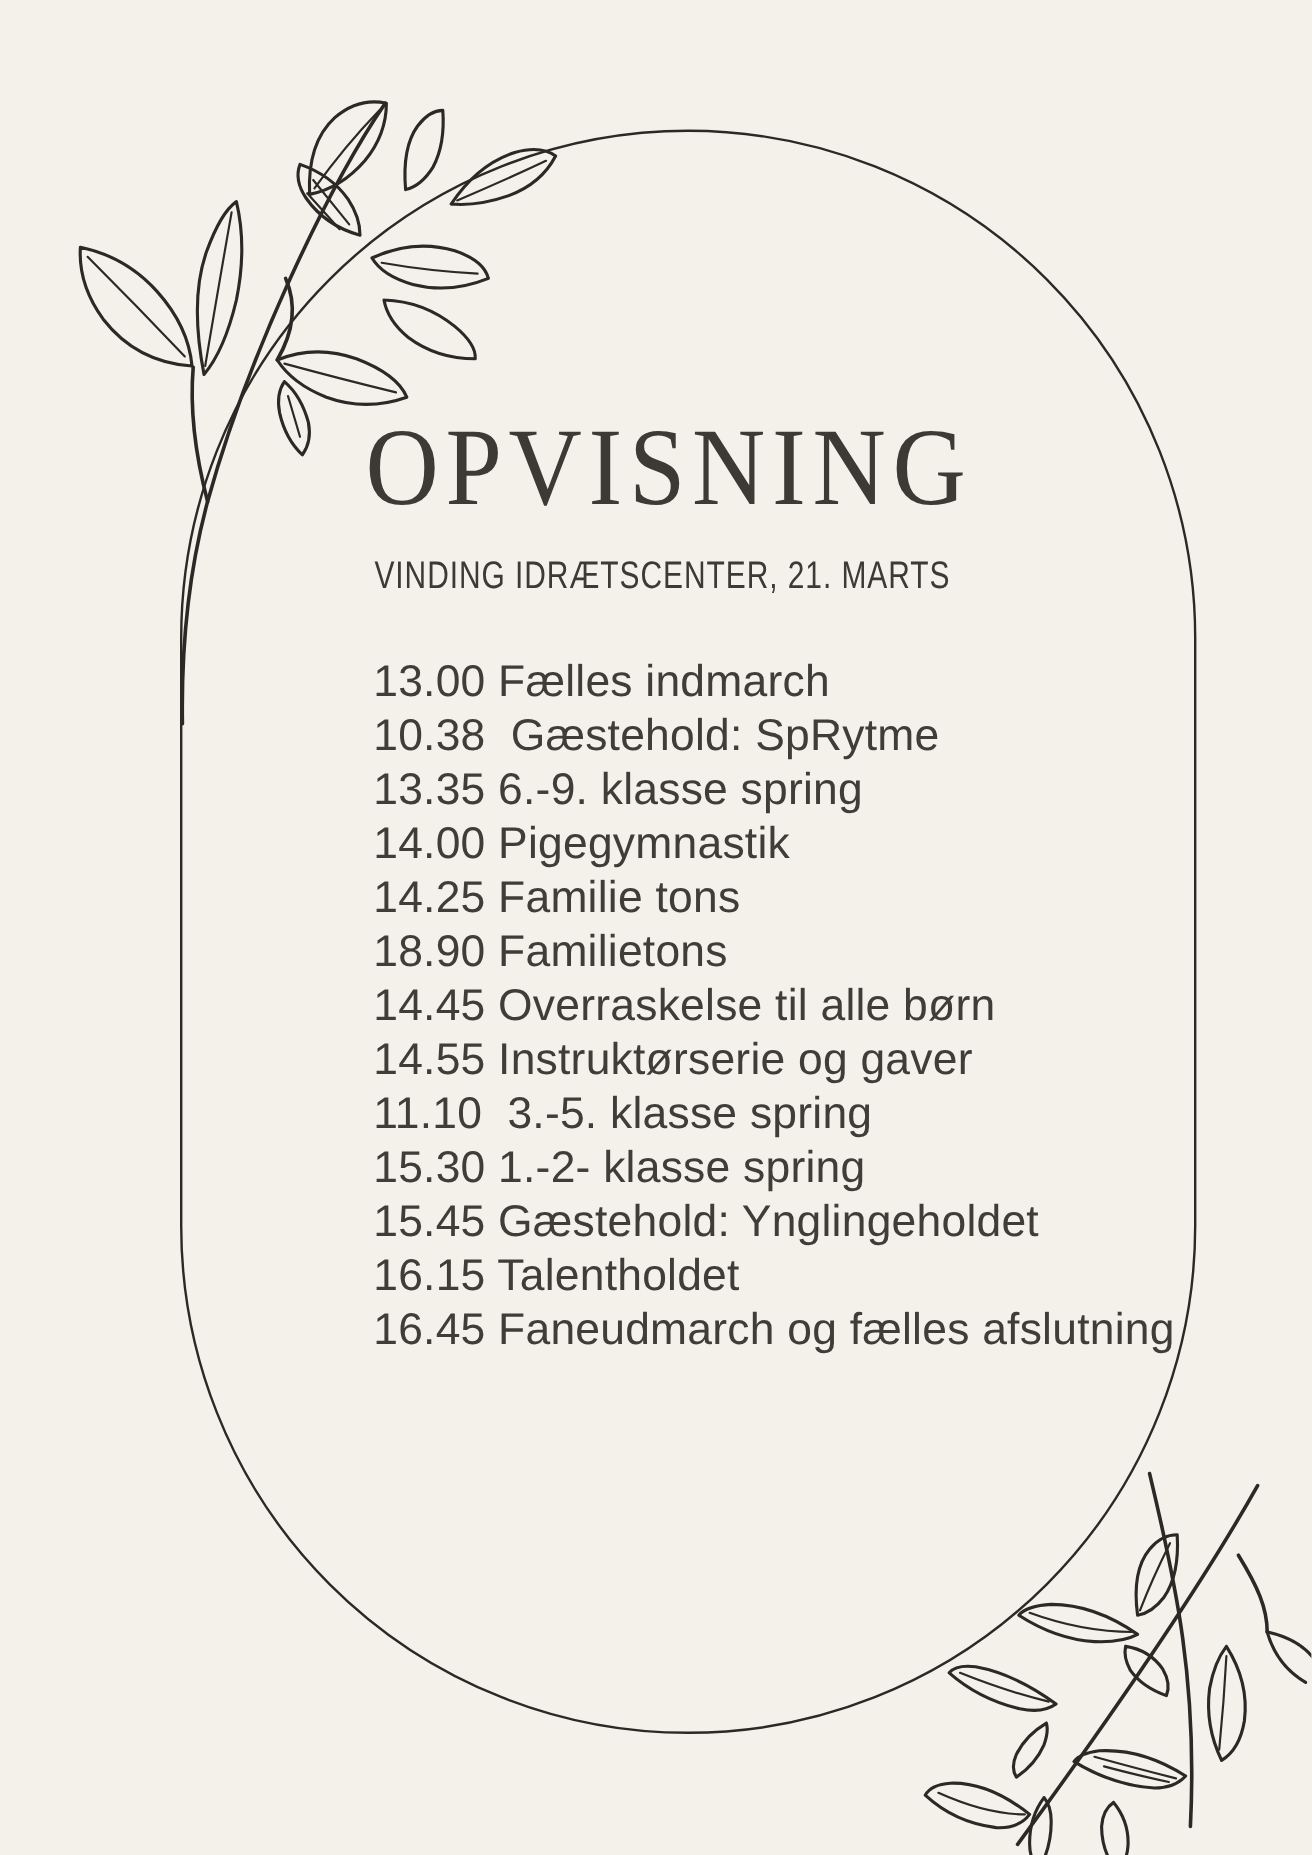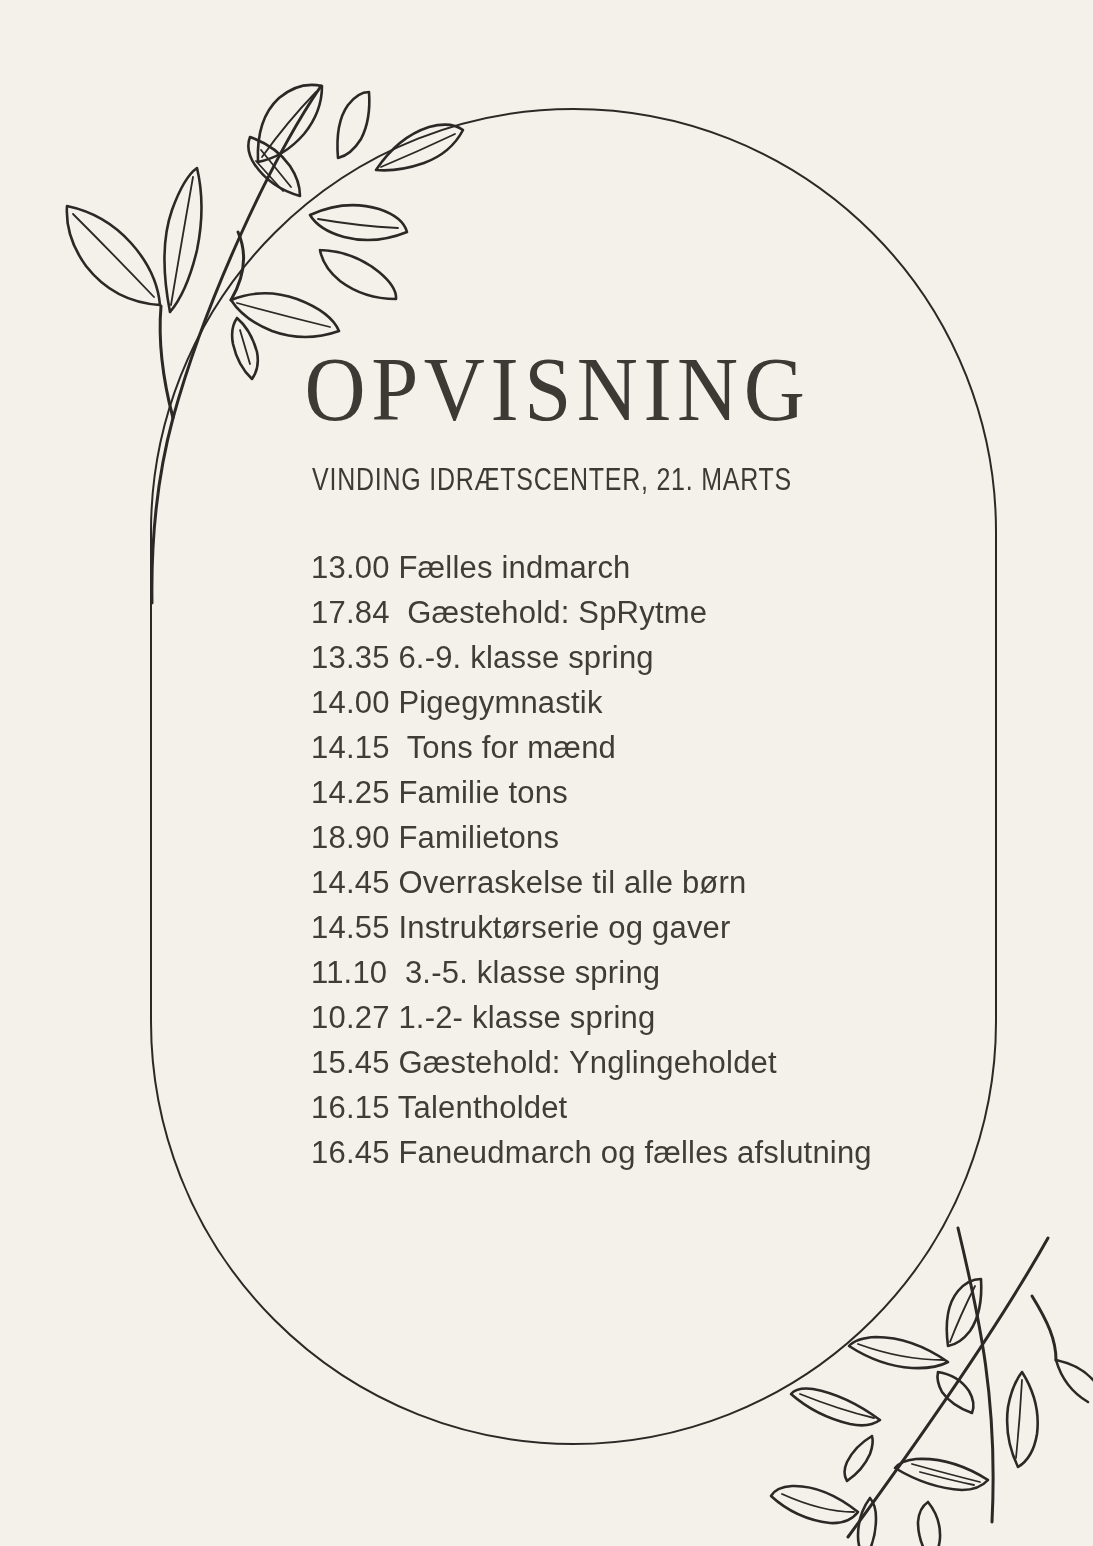--- a/index.html
+++ b/index.html
@@ -47,21 +47,21 @@
     font-family:"Liberation Sans",sans-serif;
     font-size:32px;font-weight:400;
     letter-spacing:1px;
     color:var(--title);
     transform:scaleX(0.78);
     transform-origin:0 0;
     white-space:nowrap;
   }
   .schedule{
     position:absolute;left:311px;top:545px;
-    font-size:31px;line-height:45px;
+    font-size:37px;line-height:45px;
     color:var(--text);
     letter-spacing:0.2px;
   }
   .schedule .row{white-space:pre;}
 </style>
 </head>
 <body>
 
 <div class="poster">
 
@@ -140,28 +140,27 @@
       <path class="leaf" d="M 928 1502 Q 941 1518 940 1538 Q 939 1553 930 1559 Q 918 1542 918 1522 Q 919 1508 928 1502"></path>
     </g>
   </svg>
 
   <div class="title">OPVISNING</div>
 
   <div class="subtitle">VINDING IDRÆTSCENTER, 21. MARTS</div>
 
   <div class="schedule" id="schedule">
       <div class="row"><span>13.00</span> <span>Fælles indmarch</span></div>
-      <div class="row"><span>17.84</span>  <span>Gæstehold: SpRytme</span></div>
+      <div class="row"><span>10.38</span>  <span>Gæstehold: SpRytme</span></div>
       <div class="row"><span>13.35</span> <span>6.-9. klasse spring</span></div>
       <div class="row"><span>14.00</span> <span>Pigegymnastik</span></div>
-      <div class="row"><span>14.15</span>  <span>Tons for mænd</span></div>
       <div class="row"><span>14.25</span> <span>Familie tons</span></div>
       <div class="row"><span>18.90</span> <span>Familietons</span></div>
       <div class="row"><span>14.45</span> <span>Overraskelse til alle børn</span></div>
       <div class="row"><span>14.55</span> <span>Instruktørserie og gaver</span></div>
       <div class="row"><span>11.10</span>  <span>3.-5. klasse spring</span></div>
-      <div class="row"><span>10.27</span> <span>1.-2- klasse spring</span></div>
+      <div class="row"><span>15.30</span> <span>1.-2- klasse spring</span></div>
       <div class="row"><span>15.45</span> <span>Gæstehold: Ynglingeholdet</span></div>
       <div class="row"><span>16.15</span> <span>Talentholdet</span></div>
       <div class="row"><span>16.45</span> <span>Faneudmarch og fælles afslutning</span></div>
     </div>
 
 </div>
 
 </body></html>

